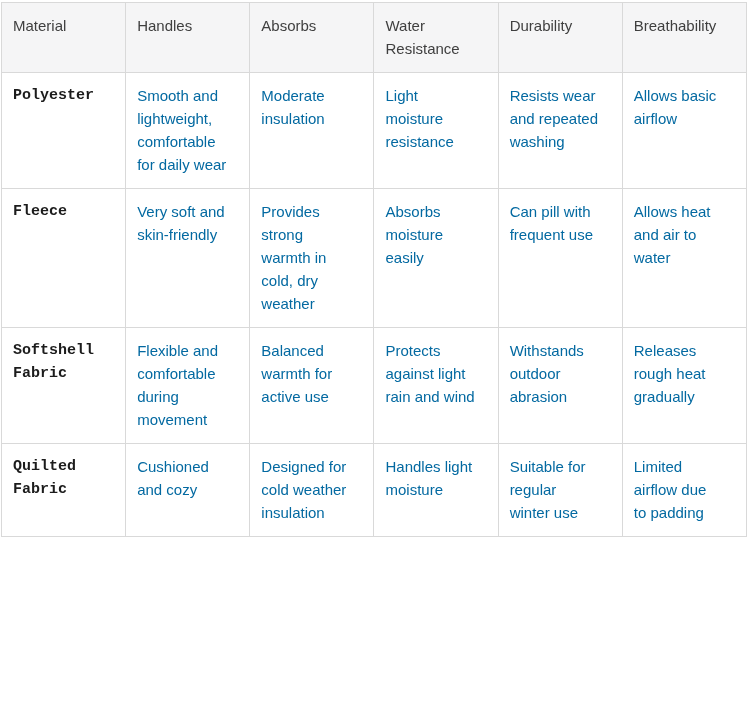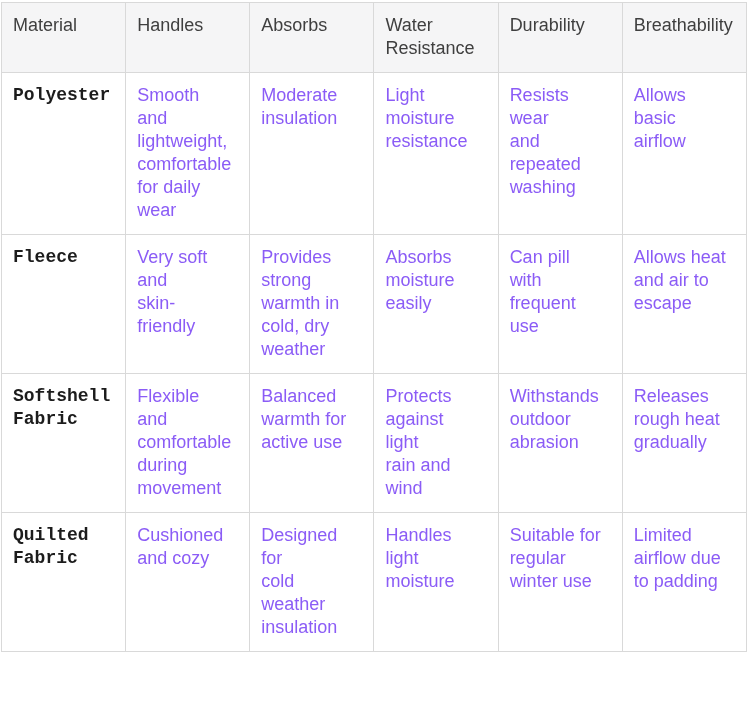--- a/index.html
+++ b/index.html
@@ -19,34 +19,34 @@
     width: 746px;
     border-collapse: collapse;
     table-layout: fixed;
   }
   col { width: 16.666%; }
   th, td {
     border: 1px solid #d9d9d9;
     vertical-align: top;
     text-align: left;
     padding: 11px 20px 12px 11px;
-    font-size: 18px;
+    font-size: 15px;
     line-height: 23px;
     white-space: pre-line;
     overflow: hidden;
   }
   thead th {
     background: #f5f5f6;
     color: #3f3f3f;
     font-weight: 400;
     height: 70px;
   }
   tbody td {
     background: #ffffff;
-    color: #8b5cf6;
+    color: #0369a1;
   }
   tbody td.material {
     color: #1c1c1c;
     font-weight: 700;
     font-family: Liberation Mono, monospace;
   }
 </style>
 </head>
 <body>
 
@@ -99,21 +99,21 @@
 warmth in
 cold, dry
 weather</td>
     <td>Absorbs
 moisture
 easily</td>
     <td>Can pill with
 frequent use</td>
     <td>Allows heat
 and air to
-escape</td>
+water</td>
   </tr>
 
 
 
   <tr>
     <td class="material">Softshell
 Fabric</td>
     <td>Flexible and
 comfortable
 during

